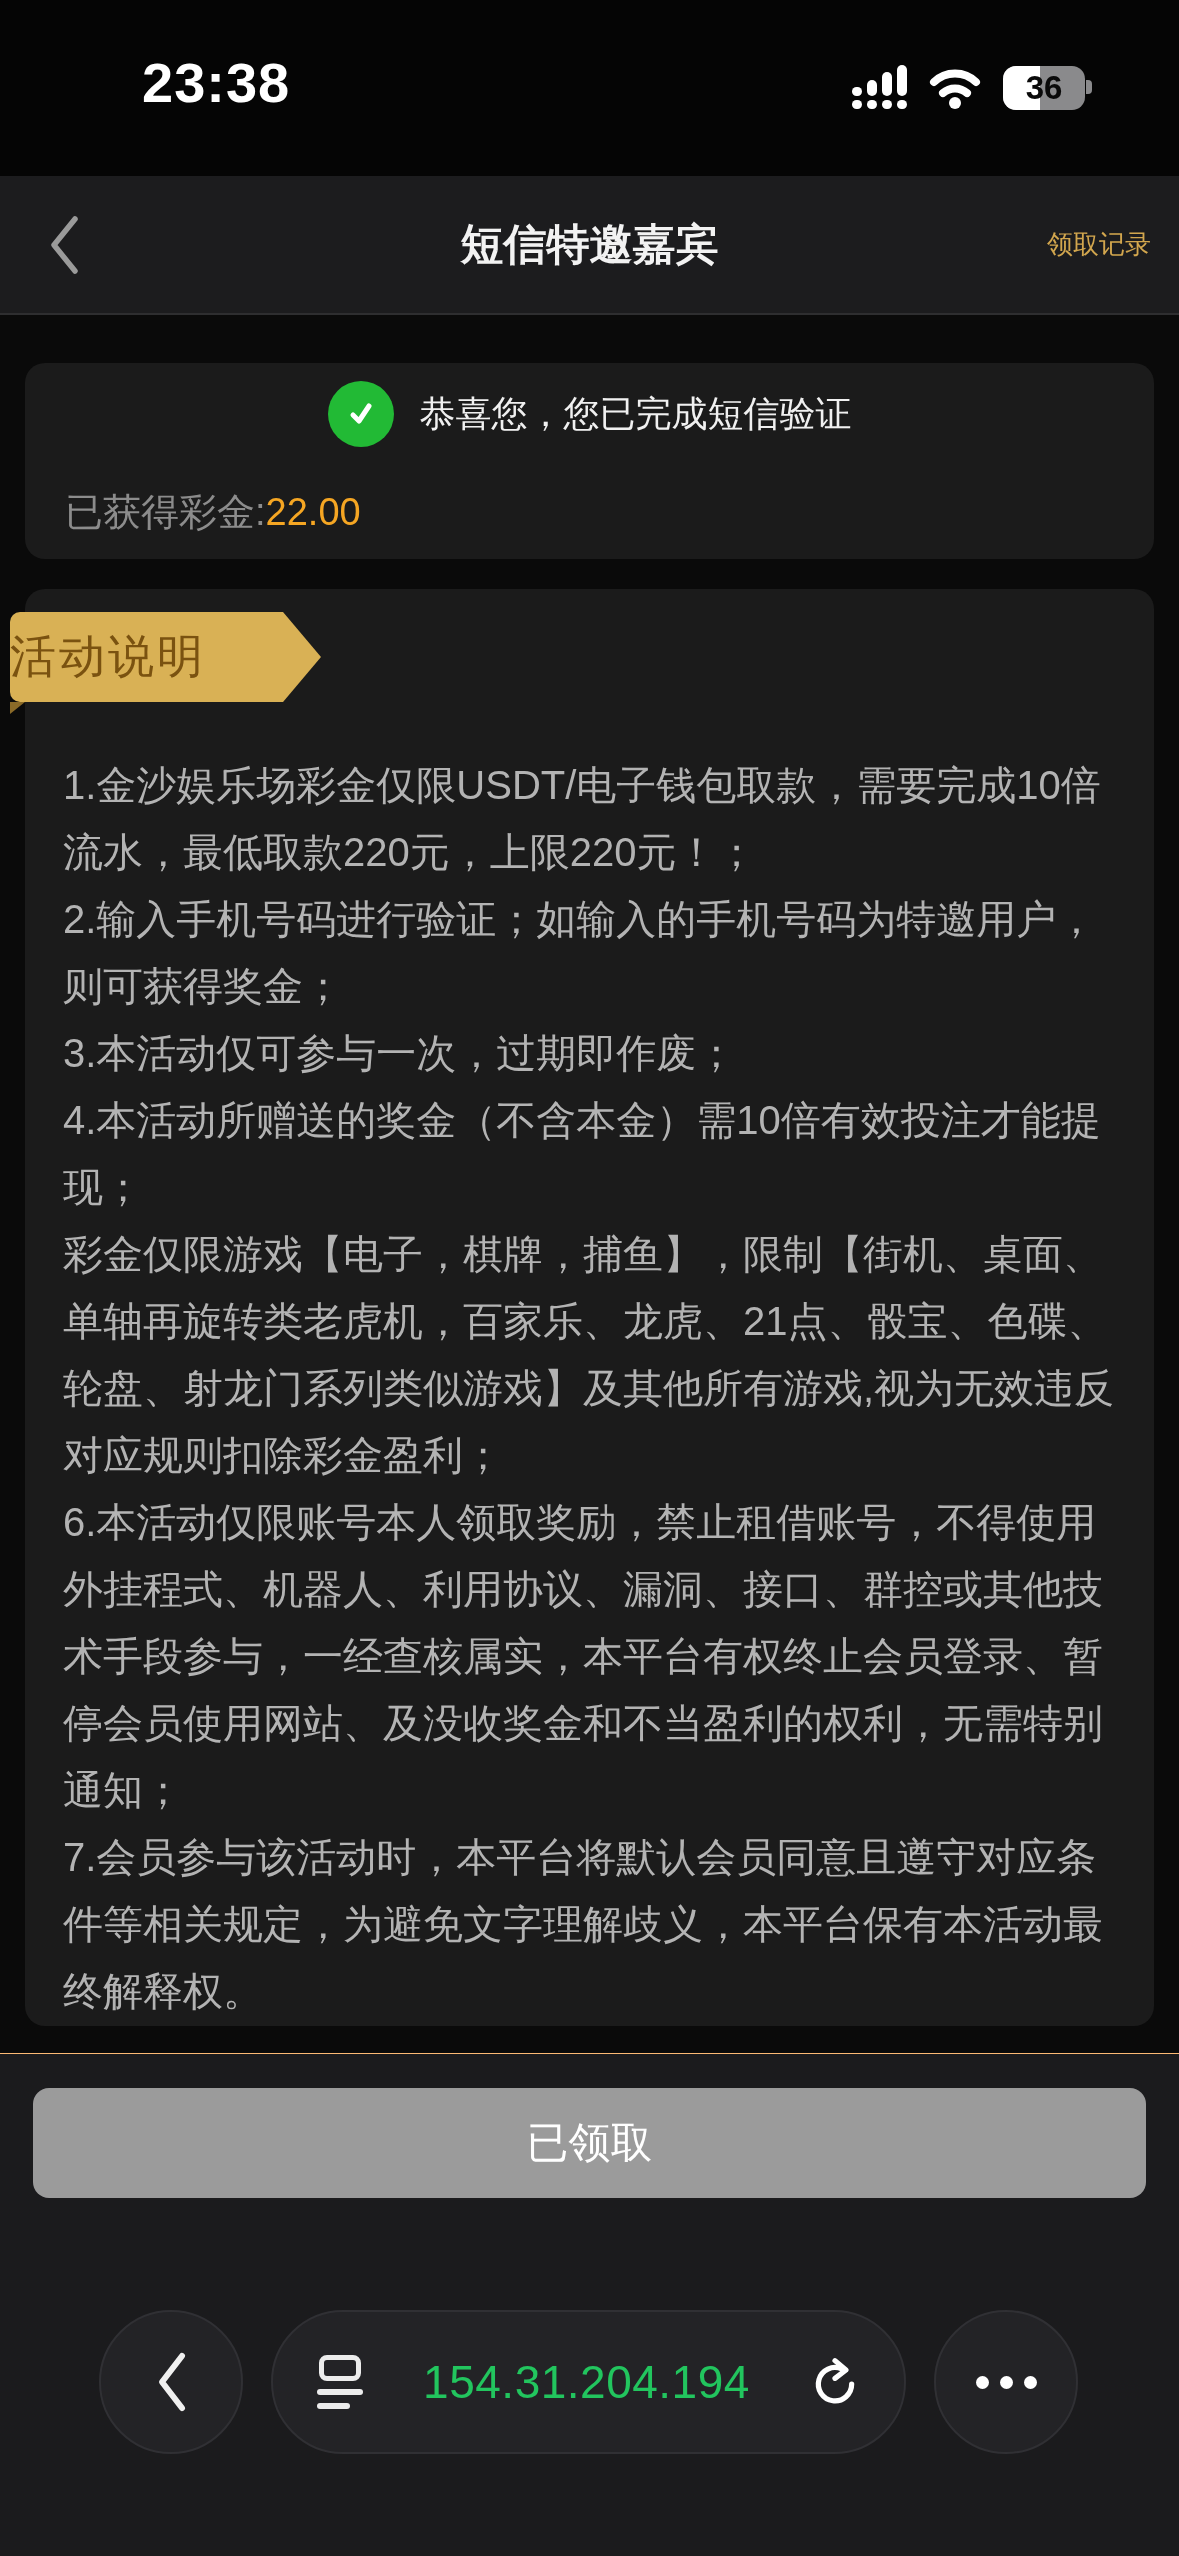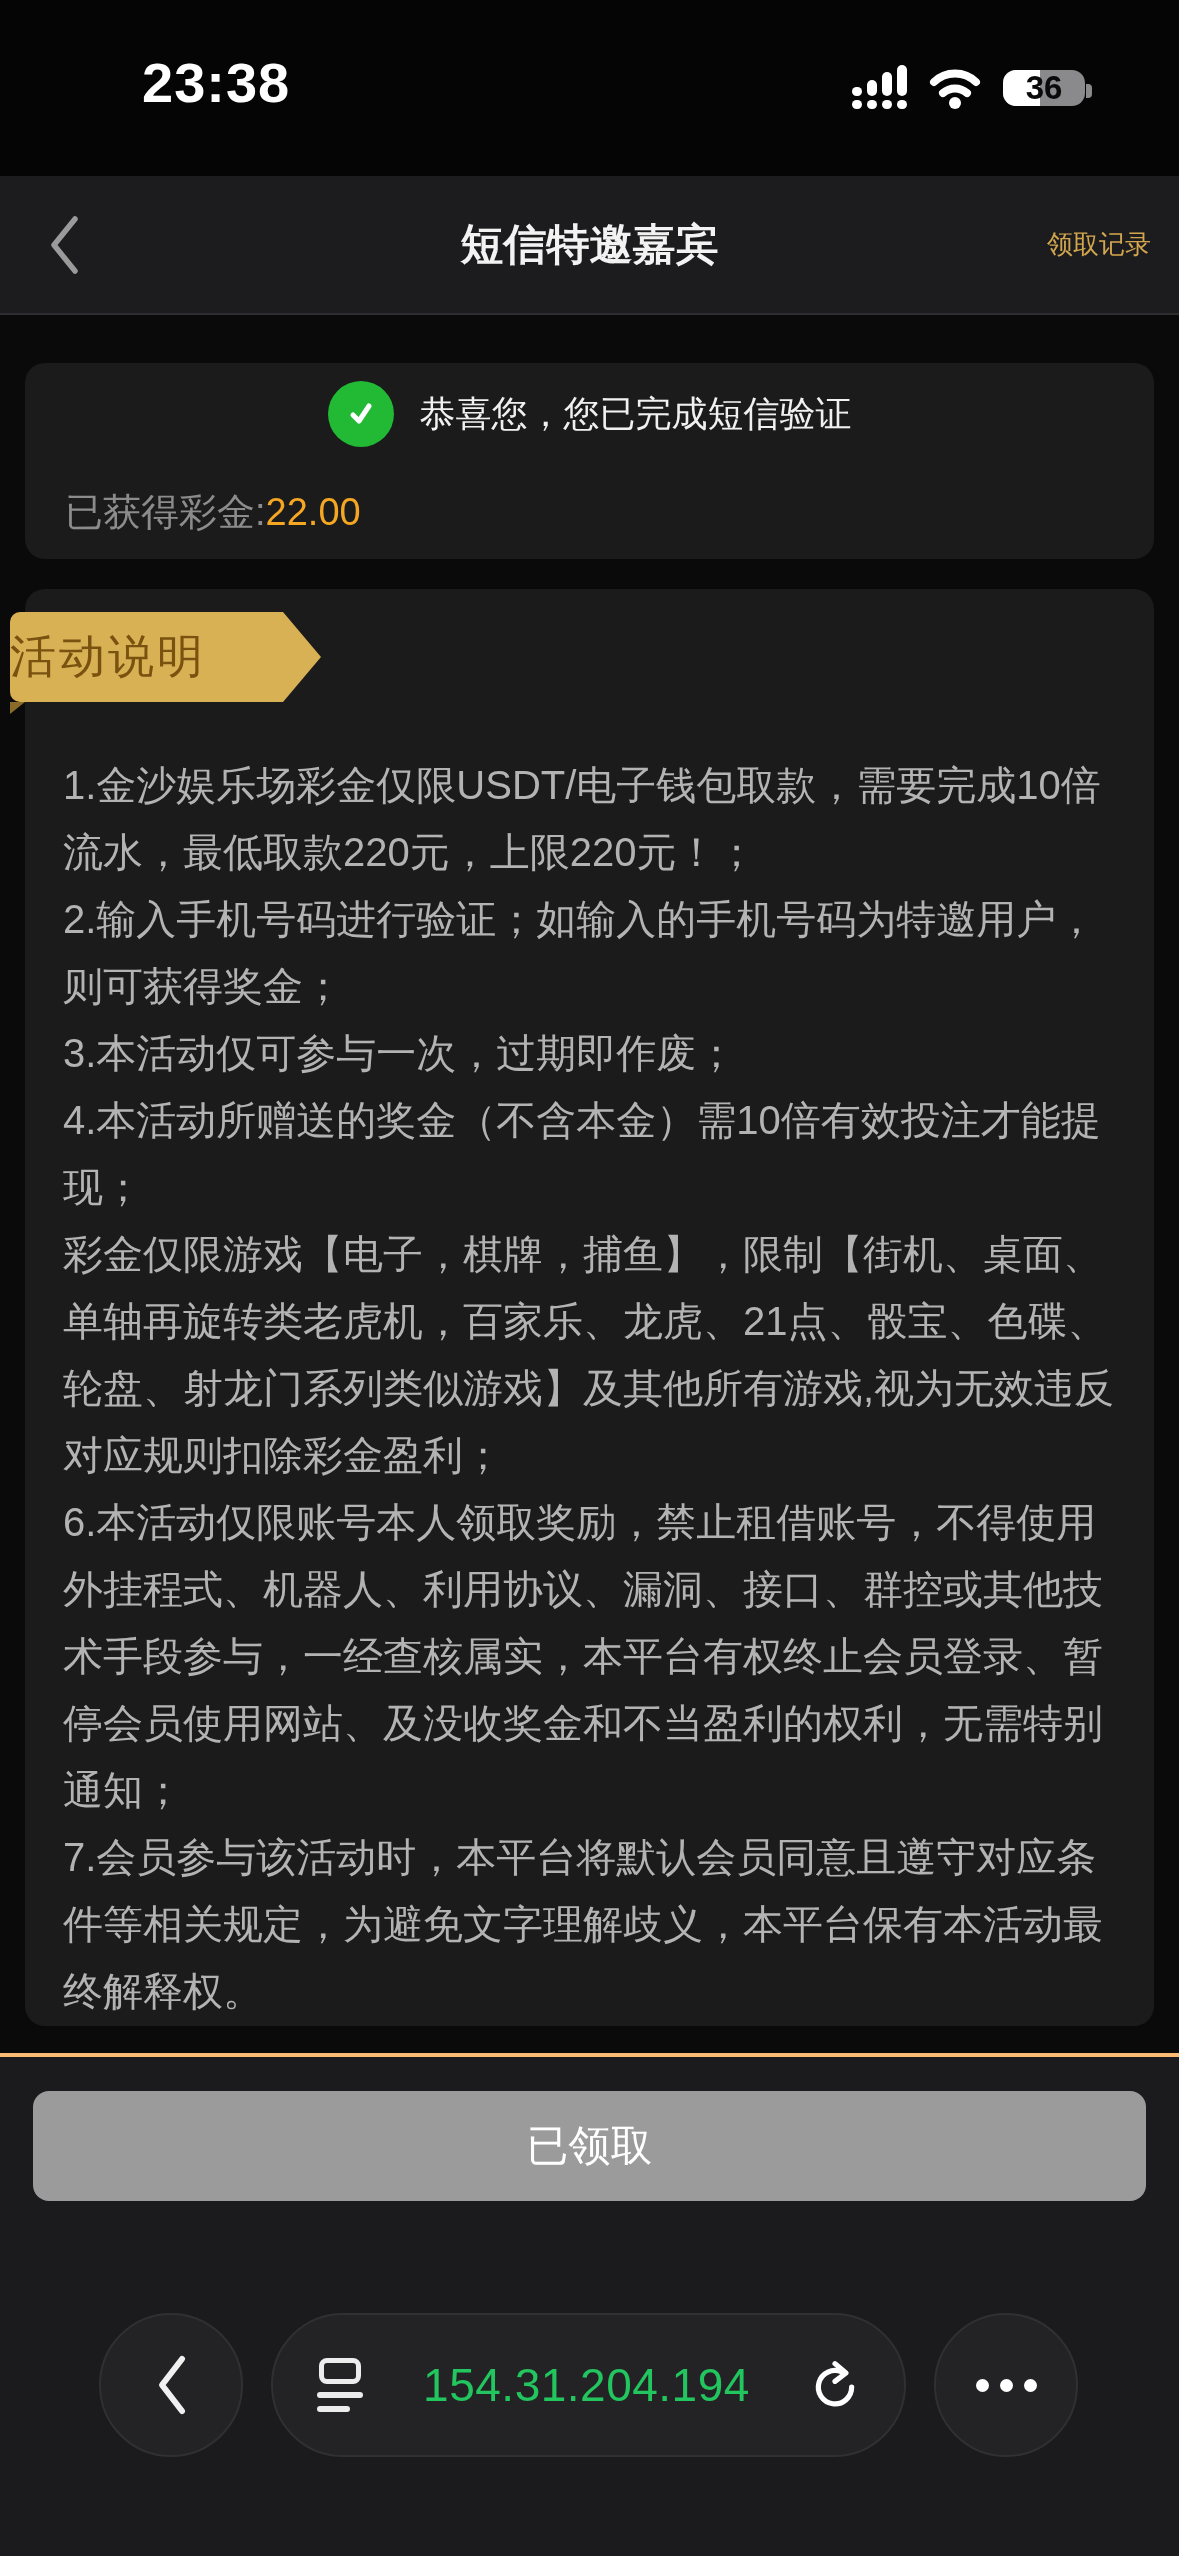--- a/index.html
+++ b/index.html
@@ -14,21 +14,21 @@
 
   
   .status-bar { position:relative; height:176px; background:#050505; flex:none; }
   .time { position:absolute; left:142px; top:50px; color:#fff; font-size:56px; font-weight:700; letter-spacing:1px; }
   .status-icons { position:absolute; right:94px; top:66px; display:flex; align-items:center; gap:21px; height:44px; }
   .signal { display:flex; align-items:flex-end; gap:5px; height:42px; }
   .sig-col { display:flex; flex-direction:column; align-items:center; gap:4px; }
   .sig-bar { width:10px; background:#fff; border-radius:5px; }
   .sig-dot { width:10px; height:9px; background:#fff; border-radius:5px; }
   .wifi { width:54px; height:42px; }
-  .battery { position:relative; width:82px; height:36px;text-align:center; }
+  .battery { position:relative; width:82px; height:44px;text-align:center; }
   .battery-body { position:absolute; inset:0; background:#8a8a8c; border-radius:13px; overflow:hidden; }
   .battery-fill { position:absolute; left:0; top:0; bottom:0; width:45%; background:#fff; }
   .battery-num { position:absolute; inset:0; display:flex; align-items:center; justify-content:center; color:#0a0a0a; font-size:33px; font-weight:700; }
   .battery-nub { position:absolute; right:-7px; top:14px; width:6px; height:14px; background:#8a8a8c; border-radius:0 4px 4px 0; }
 
   
   .nav-header { position:relative; height:139px; flex:none; background:#1c1c1e; border-bottom:2px solid #2e2e30; display:flex; align-items:center; }
   .nav-back { position:absolute; left:34px; top:0; height:100%; display:flex; align-items:center; padding:0 14px; cursor:pointer; }
   .nav-title { position:absolute; left:0; right:0; text-align:center; color:#f2f2f2; font-size:43px; font-weight:600; }
   .nav-link { position:absolute; right:28px; color:var(--gold,#d2a64e); font-size:26px; cursor:pointer; }
@@ -51,21 +51,21 @@
     display:flex; align-items:center; }
   .ribbon::after { content:""; position:absolute; left:100%; top:0; width:0; height:0;
     border-top:45px solid transparent; border-bottom:45px solid transparent;
     border-left:38px solid var(--ribbon-gold,#d9b155); }
   .ribbon::before { content:""; position:absolute; left:0; top:100%; width:0; height:0;
     border-top:12px solid #8a6a28; border-right:15px solid transparent; }
   .ribbon-text { color:var(--ribbon-text,#7a5210); font-size:46px; font-weight:500; letter-spacing:3px; }
   .rules-text p { margin:0; color:#b3b3b3; font-size:40px; line-height:67px; text-align:left; }
 
   
-  .bottom-section { height:503px; flex:none; background:#1b1b1d; border-top:4px solid #fdba74; }
+  .bottom-section { height:503px; flex:none; background:#1b1b1d; border-top:1px solid #fdba74; }
   .claim-button { display:block; margin:34px 33px 0 33px; width:calc(100% - 66px); height:110px;
     border:none; border-radius:16px; background:var(--button-gray,#9b9b9b);
     color:#fff; font-size:42px; font-weight:500; font-family:inherit; cursor:default; }
   .browser-bar { margin-top:112px; display:flex; align-items:center; padding-left:99px; gap:28px; }
   .nav-circle { width:144px; height:144px; border-radius:50%; background:#232326; border:2px solid #303034;
     display:flex; align-items:center; justify-content:center; flex:none; cursor:pointer; }
   .url-pill { width:635px; height:144px; border-radius:72px; background:#232326; border:2px solid #303034;
     display:flex; align-items:center; justify-content:space-between; padding:0 44px; cursor:pointer; }
   .url-text { color:#22c55e; font-size:46px; letter-spacing:0.5px; }
   .page-icon { display:flex; flex-direction:column; align-items:flex-start; }

